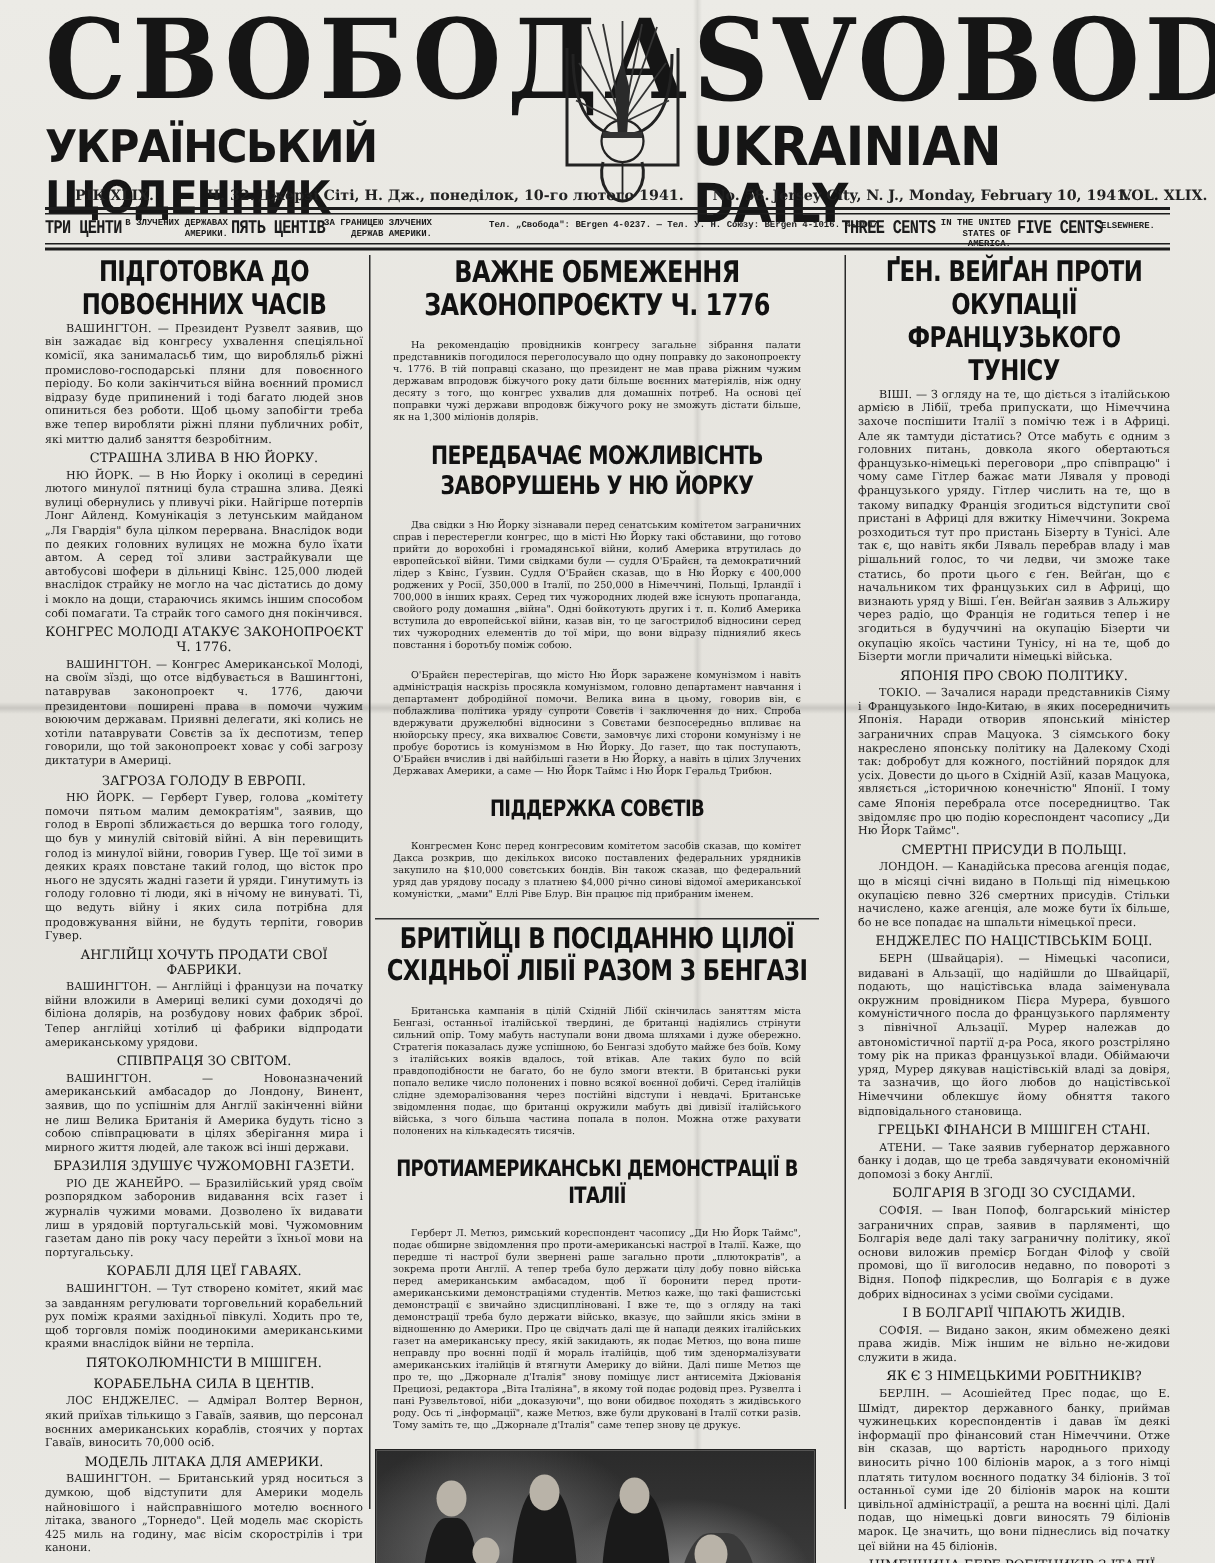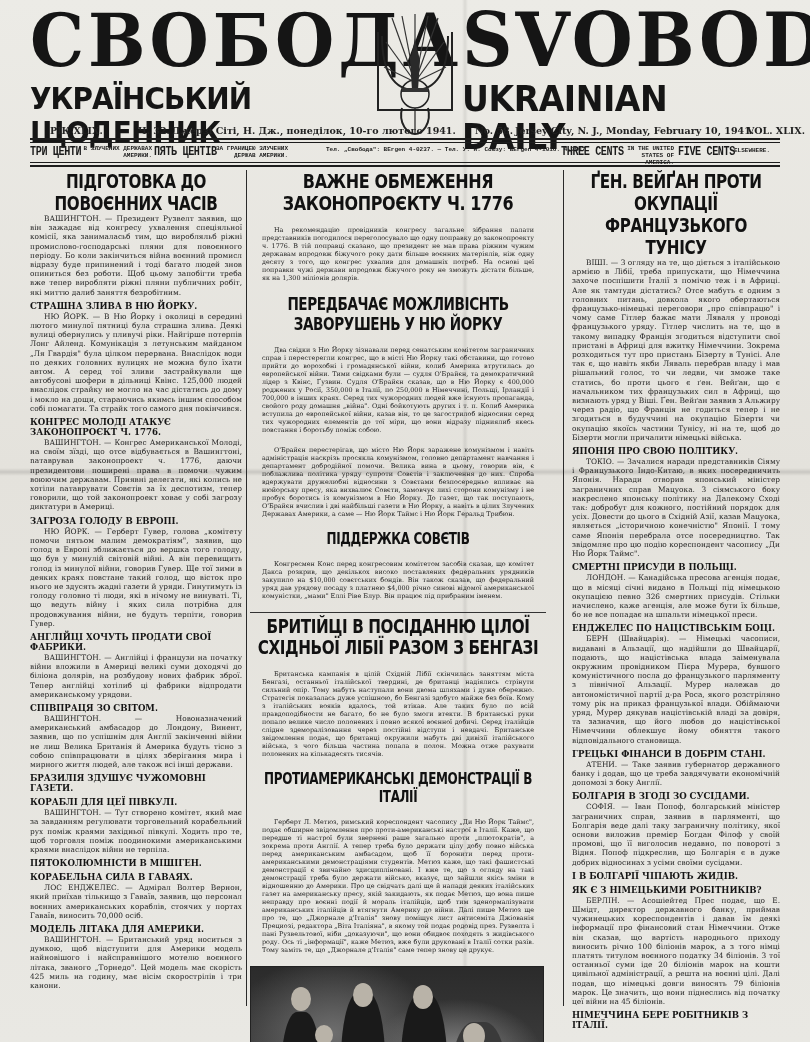--- a/index.html
+++ b/index.html
@@ -71,22 +71,22 @@
   .vline { position: absolute; top: 170px; width: 1px; background: #2a2a2a; }
   .v1 { left: 246px; height: 836px; }
   .v2 { left: 563px; height: 836px; }
 
   .hd-cond {
     font-family: "DejaVu Sans", sans-serif; font-weight: bold; color: #111;
     text-align: center; letter-spacing: -0.5px; margin: 0;
     transform: scaleX(0.8); transform-origin: center top;
   }
   .hd-sm {
-    font-family: "DejaVu Serif", serif; font-weight: bold; color: #151515;
-    font-size: 8.6px; text-align: left; margin: 4px 0 1px 0; line-height: 10px;
+    font-family: "DejaVu Serif", serif; font-weight: normal; color: #151515;
+    font-size: 8.6px; text-align: center; margin: 4px 0 1px 0; line-height: 10px;
   }
   .body-t {
     font-size: 7.4px; line-height: 9.2px; text-align: justify; margin: 0;
     text-indent: 14px; color: #1c1c1c;
   }
   .body-w { font-size: 6.4px; line-height: 8.0px; text-align: justify; margin: 12px; text-indent: 12px; color: #1c1c1c; }
   .box-rule { height: 1px; background: #333; margin: 3px 0; }
 
   
   .photo {
@@ -186,30 +186,31 @@
     <div>
       <h3 class="hd-sm">АНГЛІЙЦІ ХОЧУТЬ ПРОДАТИ СВОЇ ФАБРИКИ.</h3>
       <p class="body-t">ВАШИНГТОН. — Англійці і французи на початку війни вложили в Америці великі суми доходячі до біліона долярів, на розбудову нових фабрик зброї. Тепер англійці хотілиб ці фабрики відпродати американському урядови.</p>
     </div>
     <div>
       <h3 class="hd-sm">СПІВПРАЦЯ ЗО СВІТОМ.</h3>
       <p class="body-t">ВАШИНГТОН. — Новоназначений американський амбасадор до Лондону, Винент, заявив, що по успішнім для Англії закінченні війни не лиш Велика Британія й Америка будуть тісно з собою співпрацювати в цілях зберігання мира і мирного життя людей, але також всі інші держави.</p>
     </div>
     <div>
       <h3 class="hd-sm">БРАЗИЛІЯ ЗДУШУЄ ЧУЖОМОВНІ ГАЗЕТИ.</h3>
-    </div>
-    <div>
-      <h3 class="hd-sm">КОРАБЛІ ДЛЯ ЦЕЇ ПІВКУЛІ.</h3>
+      <p class="body-t">РІО ДЕ ЖАНЕЙРО. — Бразилійський уряд своїм розпорядком заборонив видавання всіх газет і журналів чужими мовами. Дозволено їх видавати лиш в урядовій португальській мові. Чужомовним газетам дано пів року часу перейти з їхньої мови на португальську.</p>
+    </div>
+    <div>
+      <h3 class="hd-sm">КОРАБЛІ ДЛЯ ЦЕЇ ГАВАЯХ.</h3>
       <p class="body-t">ВАШИНГТОН. — Тут створено комітет, який має за завданням регулювати торговельний корабельний рух поміж краями західньої півкулі. Ходить про те, щоб торговля поміж поодинокими американськими краями внаслідок війни не терпіла.</p>
     </div>
     <div>
       <h3 class="hd-sm">ПЯТОКОЛЮМНІСТИ В МІШІГЕН.</h3>
     </div>
     <div>
-      <h3 class="hd-sm">КОРАБЕЛЬНА СИЛА В ГАВАЯХ.</h3>
+      <h3 class="hd-sm">КОРАБЕЛЬНА СИЛА В ЦЕНТІВ.</h3>
       <p class="body-t">ЛОС ЕНДЖЕЛЕС. — Адмірал Волтер Вернон, який приїхав тількищо з Гаваїв, заявив, що персонал воєнних американських кораблів, стоячих у портах Гаваїв, виносить 70,000 осіб.</p>
     </div>
     <div>
       <h3 class="hd-sm">МОДЕЛЬ ЛІТАКА ДЛЯ АМЕРИКИ.</h3>
       <p class="body-t">ВАШИНГТОН. — Британський уряд носиться з думкою, щоб відступити для Америки модель найновішого і найсправнішого мотелю воєнного літака, званого „Торнедо". Цей модель має скорість 425 миль на годину, має вісім скорострілів і три канони.</p>
     </div>
   </div>
 
   <div class="col c2">
     <h1 class="hd-cond" style="font-size:20px; line-height:22px; width:360px; margin-left:-32px;">ВАЖНЕ ОБМЕЖЕННЯ ЗАКОНОПРОЄКТУ Ч. 1776</h1>
@@ -253,29 +254,30 @@
     </div>
     <div>
       <h3 class="hd-sm">СМЕРТНІ ПРИСУДИ В ПОЛЬЩІ.</h3>
       <p class="body-t">ЛОНДОН. — Канадійська пресова агенція подає, що в місяці січні видано в Польщі під німецькою окупацією певно 326 смертних присудів. Стільки начислено, каже агенція, але може бути їх більше, бо не все попадає на шпальти німецької преси.</p>
     </div>
     <div>
       <h3 class="hd-sm">ЕНДЖЕЛЕС ПО НАЦІСТІВСЬКІМ БОЦІ.</h3>
       <p class="body-t">БЕРН (Швайцарія). — Німецькі часописи, видавані в Альзації, що надійшли до Швайцарії, подають, що націстівська влада заіменувала окружним провідником Пієра Мурера, бувшого комуністичного посла до французького парляменту з північної Альзації. Мурер належав до автономістичної партії д-ра Роса, якого розстріляно тому рік на приказ французької влади. Обіймаючи уряд, Мурер дякував націстівській владі за довіря, та зазначив, що його любов до націстівської Німеччини облекшує йому обняття такого відповідального становища.</p>
     </div>
     <div>
-      <h3 class="hd-sm">ГРЕЦЬКІ ФІНАНСИ В ДОБРІМ СТАНІ.</h3>
+      <h3 class="hd-sm">ГРЕЦЬКІ ФІНАНСИ В МІШІГЕН СТАНІ.</h3>
       <p class="body-t">АТЕНИ. — Таке заявив губернатор державного банку і додав, що це треба завдячувати економічній допомозі з боку Англії.</p>
     </div>
     <div>
       <h3 class="hd-sm">БОЛГАРІЯ В ЗГОДІ ЗО СУСІДАМИ.</h3>
       <p class="body-t">СОФІЯ. — Іван Попоф, болгарський міністер заграничних справ, заявив в парляменті, що Болгарія веде далі таку заграничну політику, якої основи виложив премієр Богдан Філоф у своїй промові, що її виголосив недавно, по повороті з Відня. Попоф підкреслив, що Болгарія є в дуже добрих відносинах з усіми своїми сусідами.</p>
     </div>
     <div>
       <h3 class="hd-sm">І В БОЛГАРІЇ ЧІПАЮТЬ ЖИДІВ.</h3>
+      <p class="body-t">СОФІЯ. — Видано закон, яким обмежено деякі права жидів. Між іншим не вільно не-жидови служити в жида.</p>
     </div>
     <div>
       <h3 class="hd-sm">ЯК Є З НІМЕЦЬКИМИ РОБІТНИКІВ?</h3>
       <p class="body-t">БЕРЛІН. — Асошіейтед Прес подає, що Е. Шмідт, директор державного банку, приймав чужинецьких кореспондентів і давав їм деякі інформації про фінансовий стан Німеччини. Отже він сказав, що вартість народнього приходу виносить річно 100 біліонів марок, а з того німці платять титулом воєнного податку 34 біліонів. З тої останньої суми іде 20 біліонів марок на кошти цивільної адміністрації, а решта на воєнні цілі. Далі подав, що німецькі довги виносять 79 біліонів марок. Це значить, що вони піднеслись від початку цеї війни на 45 біліонів.</p>
     </div>
     <div>
       <h3 class="hd-sm">НІМЕЧЧИНА БЕРЕ РОБІТНИКІВ З ІТАЛІЇ.</h3>
 
     </div>
   </div>

